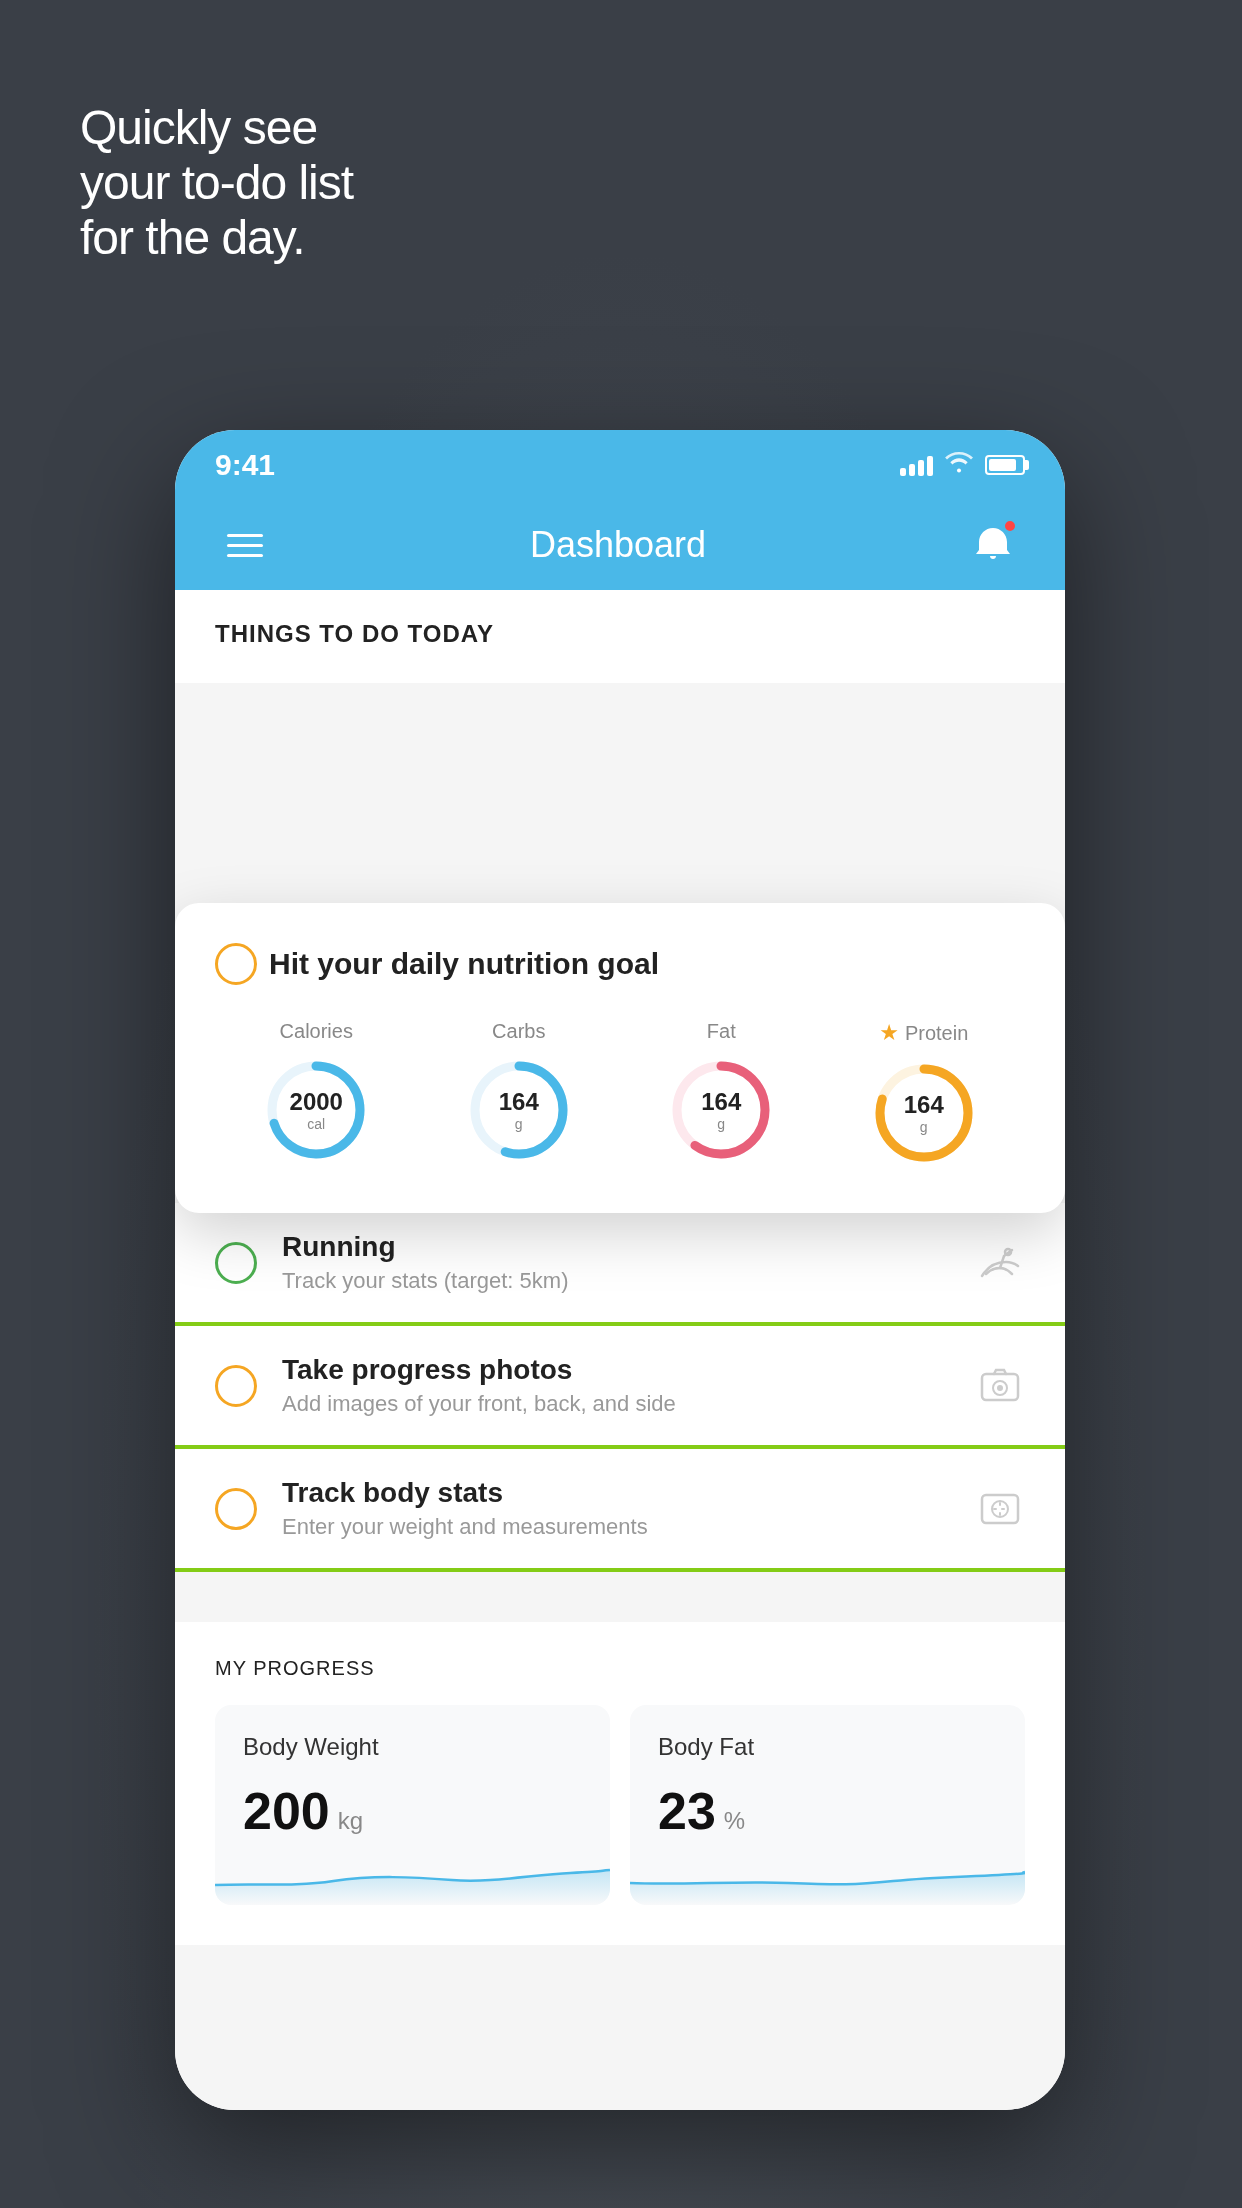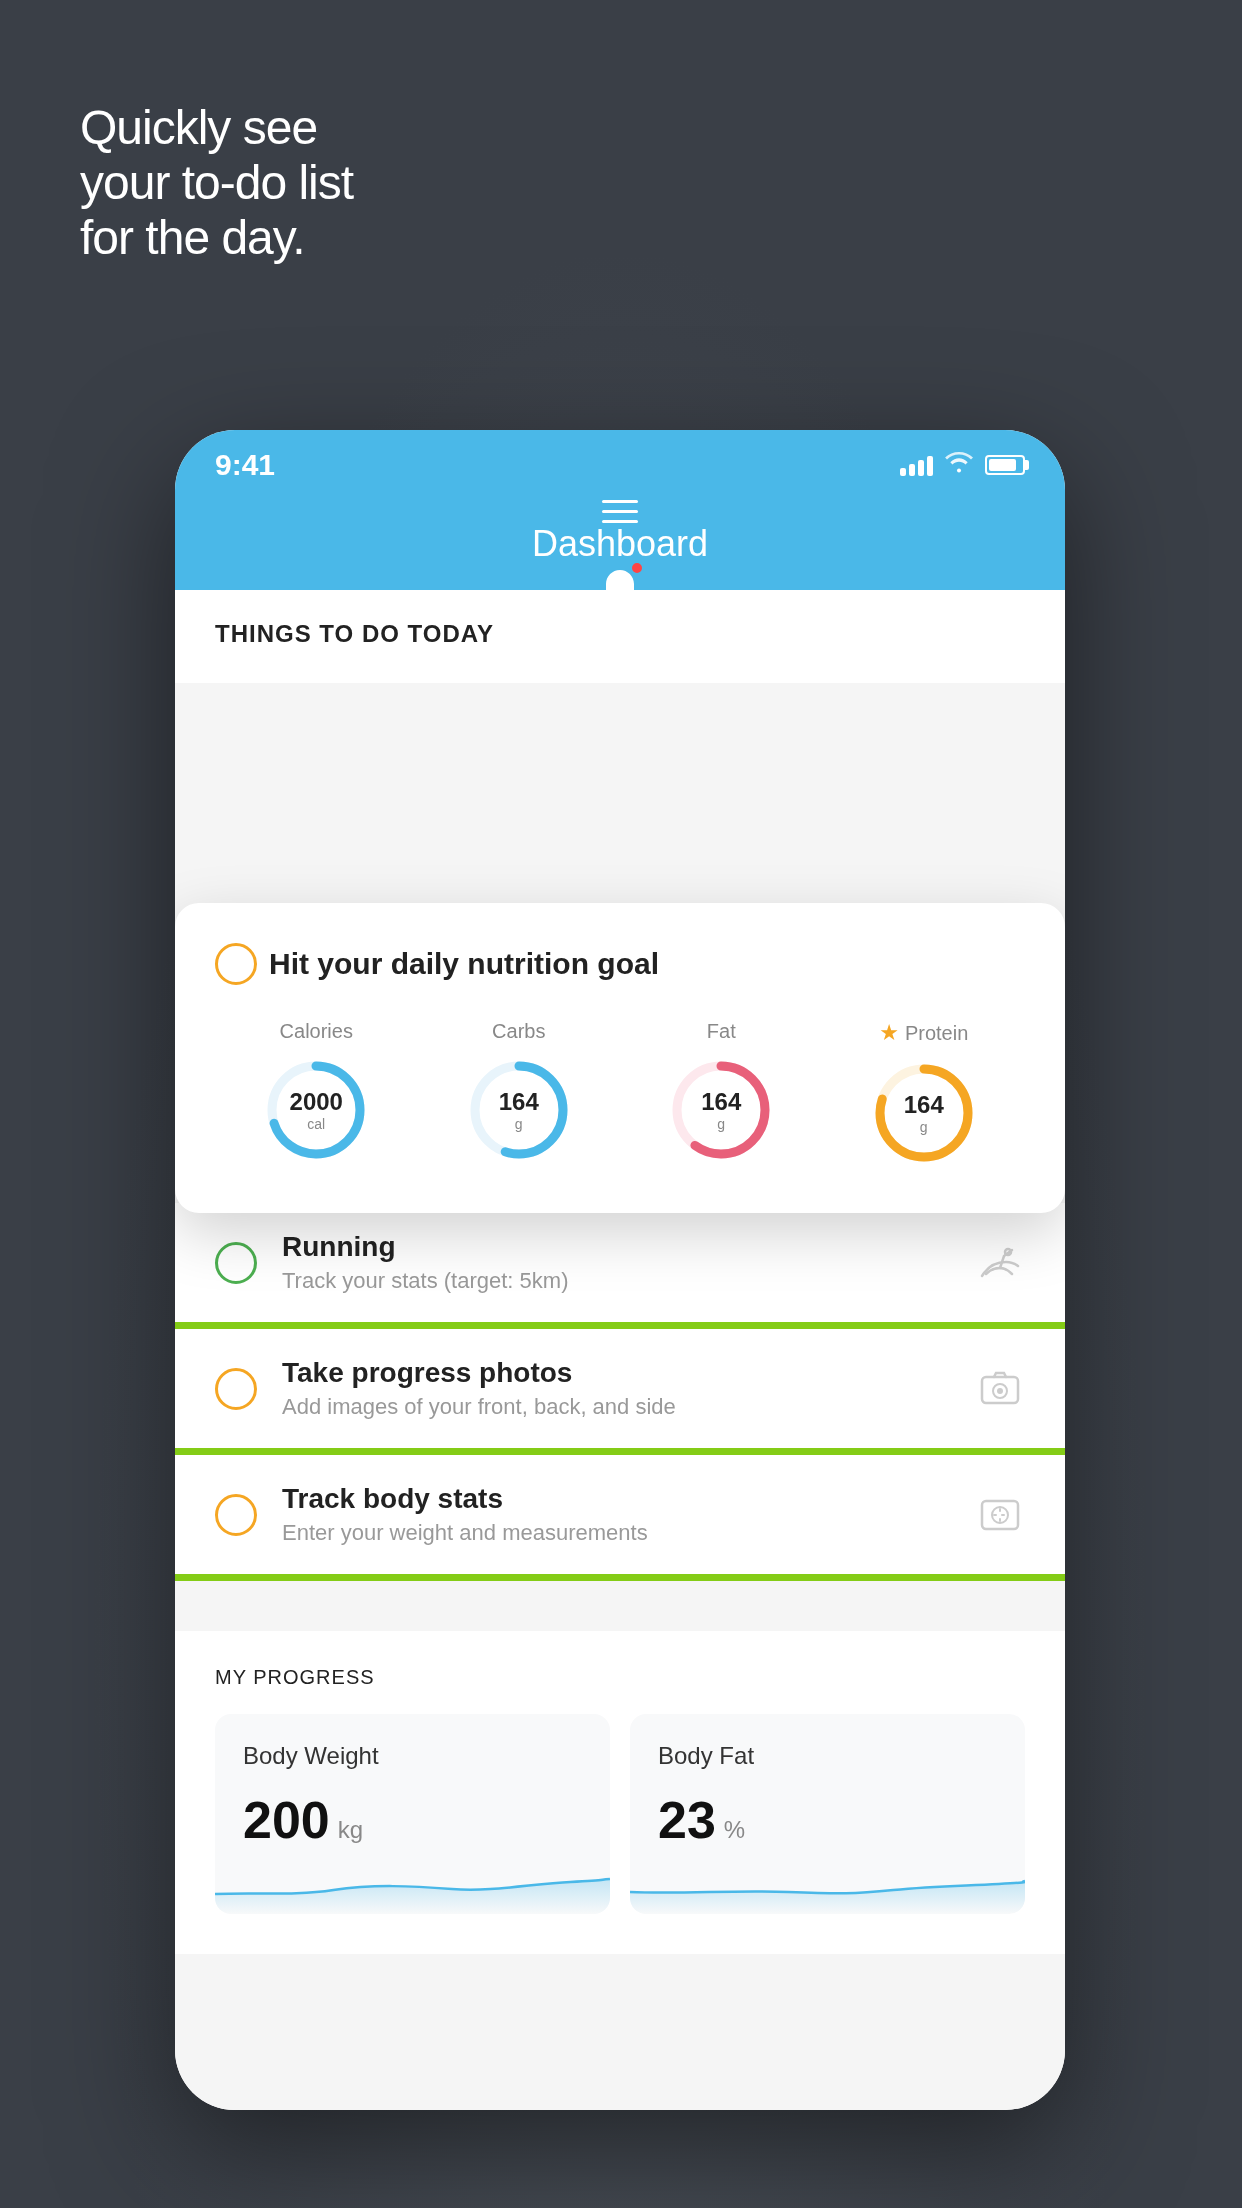--- a/index.html
+++ b/index.html
@@ -117,21 +117,20 @@
     }
 
     
     .app-header {
       background: #4ab8e8;
       height: 90px;
       display: flex;
       align-items: center;
       justify-content: space-between;
       padding: 0 52px;
-      flex-direction: column;
     }
 
     .hamburger-icon {
       display: flex;
       flex-direction: column;
       gap: 7px;
       cursor: pointer;
     }
 
     .hamburger-line {
@@ -287,21 +286,21 @@
     
     .todo-list {
       background: #ffffff;
       margin-top: 520px;
     }
 
     .todo-item {
       display: flex;
       align-items: center;
       padding: 28px 40px;
-      border-bottom: 7px solid #84cc16;
+      border-bottom: 4px solid #84cc16;
       gap: 25px;
     }
 
     .todo-checkbox {
       width: 42px;
       height: 42px;
       border-radius: 50%;
       border: 3px solid #4caf50;
       flex-shrink: 0;
       display: flex;

